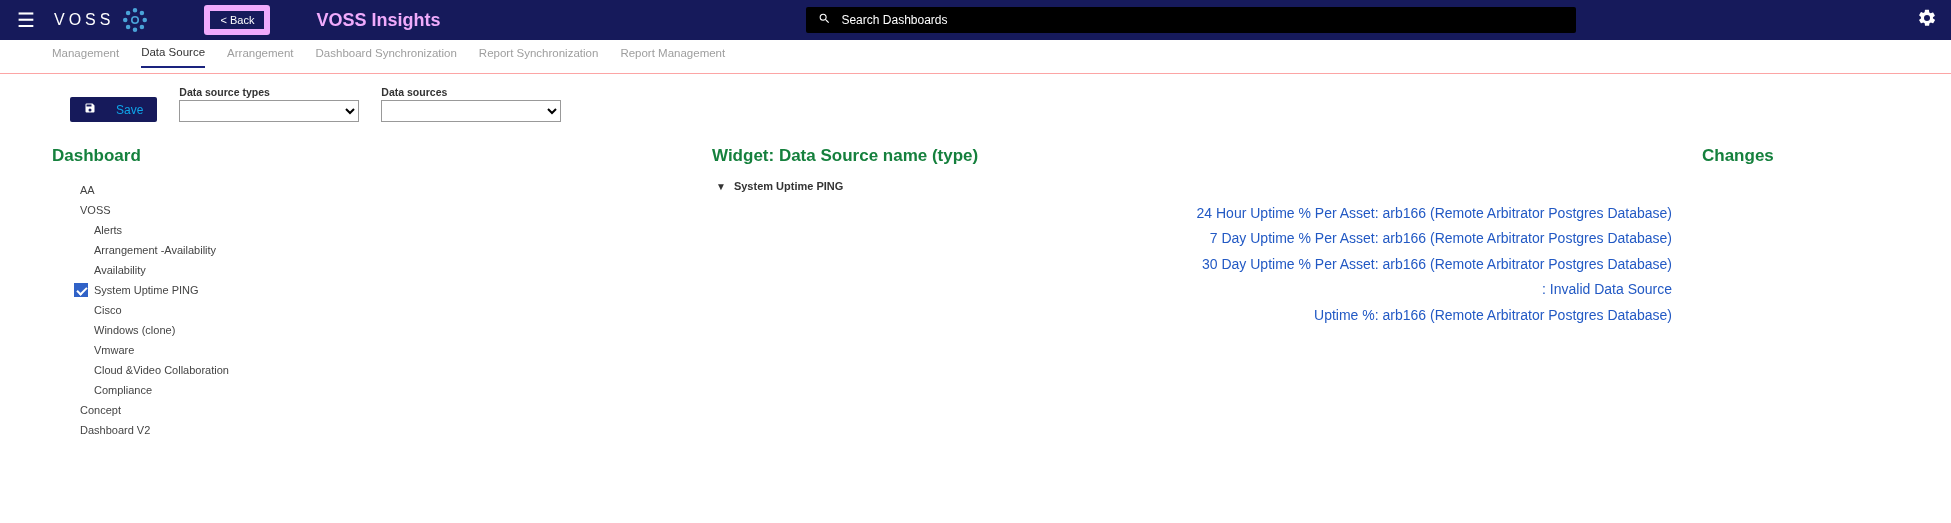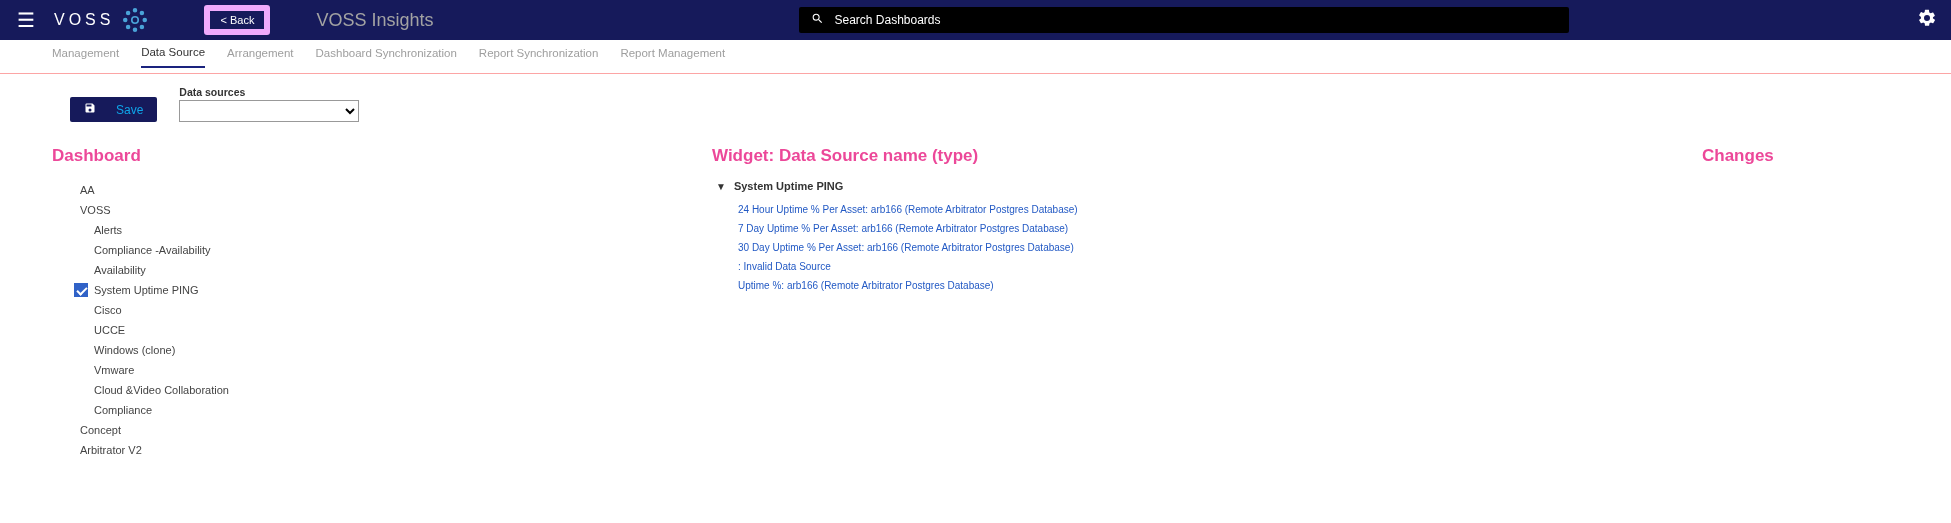--- a/index.html
+++ b/index.html
@@ -20,21 +20,21 @@
     .back-btn {
       margin-left: 40px;
       background: transparent;
       border: 6px solid #f0abfc;
       color: #fff;
       padding: 3px 10px;
       font-size: 11px;
       border-radius: 3px;
       cursor: pointer;
     }
-    .app-title { color: #a3a3a3; font-size: 18px; margin-left: 30px; font-weight: 400; }
+    .app-title { color: #f0abfc; font-size: 18px; margin-left: 30px; font-weight: 700; }
     .search-wrap {
       flex: 1;
       max-width: 770px;
       margin-left: 350px;
       height: 26px;
       background: #000000;
       display: flex;
       align-items: center;
       padding: 0 12px;
       border-radius: 2px;
@@ -93,21 +93,21 @@
       font-size: 11px;
       background: #fff;
     }
 
     
     .main { display: flex; padding: 0 52px 40px 52px; gap: 30px; }
     .col { padding-top: 12px; }
     .col-dash { width: 630px; }
     .col-widget { width: 960px; }
     .col-changes { flex: 1; }
-    .col-title { color: #ec4899; font-size: 17px; font-weight: 600; margin-bottom: 14px; }
+    .col-title { color: #15803d; font-size: 17px; font-weight: 600; margin-bottom: 14px; }
 
     
     .tree { font-size: 11px; color: #444; }
     .tree-row {
       padding: 3px 0;
       cursor: pointer;
       display: flex;
       align-items: center;
       gap: 6px;
     }
@@ -123,21 +123,21 @@
     }
     .check.on::after {
       content: ""; position: absolute; left: 4px; top: 1px;
       width: 4px; height: 8px; border: solid #fff; border-width: 0 2px 2px 0;
       transform: rotate(45deg);
     }
 
     
     .widget-header { display: flex; align-items: center; gap: 8px; font-size: 11px; color: #333; font-weight: bold; cursor: pointer; padding-left: 4px; }
     .widget-list { margin-top: 10px; padding-left: 26px; display: flex; flex-direction: column; gap: 3px; }
-    .widget-item { font-size: 10px; color: #2259c4; cursor: pointer; line-height: 1.6; }
+    .widget-item { font-size: 14px; color: #2259c4; cursor: pointer; line-height: 1.6; text-align: right; }
     .caret { font-size: 10px; }
   </style>
 </head>
 <body>
 
 <div class="appbar">
   <span class="hamburger">☰</span>
   <div class="brand">
     <span>VOSS</span>
     <svg class="brand-icon" viewBox="0 0 32 32">
@@ -183,20 +183,24 @@
 <div class="toolbar">
   <button class="save-btn">
     <span>
       <svg width="12" height="12" viewBox="0 0 24 24" fill="#fff">
           <path d="M17 3H5a2 2 0 00-2 2v14a2 2 0 002 2h14a2 2 0 002-2V7l-4-4zm-5 16a3 3 0 110-6 3 3 0 010 6zm3-10H5V5h10v4z"></path>
         </svg>
     </span>
     <span>Save</span>
   </button>
   <div class="field-group">
+    <span class="field-label">Data source types</span>
+    <select class="select-ctl"></select>
+  </div>
+  <div class="field-group">
     <span class="field-label">Data sources</span>
     <select class="select-ctl"></select>
   </div>
 </div>
 
 <div class="main">
 
   <div class="col col-dash">
     <div class="col-title">Dashboard</div>
     <div class="tree" id="dash-tree">
@@ -207,38 +211,34 @@
         <div class="tree-row ind0">
           <span class="check" style="visibility: hidden;"></span>
           <span>VOSS</span>
         </div>
         <div class="tree-row ind2">
           <span class="check" style="visibility: hidden;"></span>
           <span>Alerts</span>
         </div>
         <div class="tree-row ind2">
           <span class="check" style="visibility: hidden;"></span>
-          <span>Compliance -Availability</span>
+          <span>Arrangement -Availability</span>
         </div>
         <div class="tree-row ind3">
           <span class="check" style="visibility: hidden;"></span>
           <span>Availability</span>
         </div>
         <div class="tree-row ind3">
           <span class="check on"></span>
           <span>System Uptime PING</span>
         </div>
         <div class="tree-row ind3">
           <span class="check" style="visibility: hidden;"></span>
           <span>Cisco</span>
         </div>
-        <div class="tree-row ind2">
-          <span class="check" style="visibility: hidden;"></span>
-          <span>UCCE</span>
-        </div>
         <div class="tree-row ind3">
           <span class="check" style="visibility: hidden;"></span>
           <span>Windows (clone)</span>
         </div>
         <div class="tree-row ind3">
           <span class="check" style="visibility: hidden;"></span>
           <span>Vmware</span>
         </div>
         <div class="tree-row ind2">
           <span class="check" style="visibility: hidden;"></span>
@@ -247,21 +247,21 @@
         <div class="tree-row ind2">
           <span class="check" style="visibility: hidden;"></span>
           <span>Compliance</span>
         </div>
         <div class="tree-row ind0">
           <span class="check" style="visibility: hidden;"></span>
           <span>Concept</span>
         </div>
         <div class="tree-row ind0">
           <span class="check" style="visibility: hidden;"></span>
-          <span>Arbitrator V2</span>
+          <span>Dashboard V2</span>
         </div>
       </div>
   </div>
 
   <div class="col col-widget">
     <div class="col-title">Widget: Data Source name (type)</div>
     <div class="widget-header">
       <span class="caret">▼</span>
       <span>System Uptime PING</span>
     </div>

